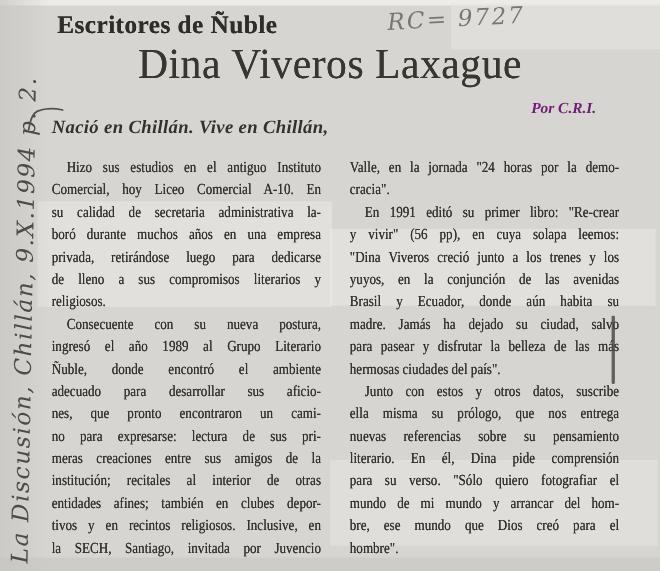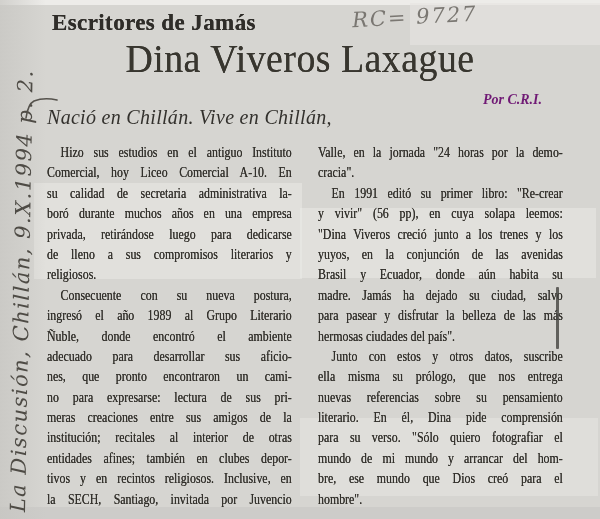--- a/index.html
+++ b/index.html
@@ -39,21 +39,21 @@
     font-size:39px;font-weight:500;letter-spacing:.5px;color:#38362f;
     text-shadow:0 0 .5px #38362f;
     transform:scaleX(.97);
   }
   .byline{
     position:absolute;right:58px;top:92px;
     font-size:14px;font-weight:bold;font-style:italic;color:#701a75;
   }
   .subtitle{
     position:absolute;left:47px;top:106px;
-    font-size:20px;font-weight:normal;font-style:italic;letter-spacing:.3px;color:#33312d;
+    font-size:17px;font-weight:bold;font-style:italic;letter-spacing:.3px;color:#33312d;
   }
   .margin-note{
     position:absolute;left:6px;top:512px;width:460px;
     transform-origin:0 0;transform:rotate(-89deg);
     font-family:"DejaVu Serif",serif;
     font-style:italic;font-size:21px;letter-spacing:1.5px;color:#4e4b45;
     white-space:nowrap;
   }
   .margin-stroke{position:absolute;left:24px;top:94px;}
 
@@ -89,21 +89,21 @@
   <div class="band band-botright"></div>
   <div class="band band-bottom"></div>
   <div class="band band-leftedge"></div>
 
   <div class="margin-note">La Discusión, Chillán, 9.X.1994 p. 2.</div>
 
   <svg class="margin-stroke" width="34" height="26" viewBox="0 0 34 26">
     <path d="M2 24 Q4 10 10 7 Q20 3 33 6" fill="none" stroke="#55524c" stroke-width="1.6" stroke-linecap="round"></path>
   </svg>
 
-  <div class="kicker">Escritores de Jamás</div>
+  <div class="kicker">Escritores de Ñuble</div>
 
   <div class="catalog">RC= 9727</div>
 
   <h1 class="title">Dina Viveros Laxague</h1>
 
   <div class="byline">Por C.R.I.</div>
 
   <div class="subtitle">Nació en Chillán. Vive en Chillán,</div>
 
   <div class="col col-left">

